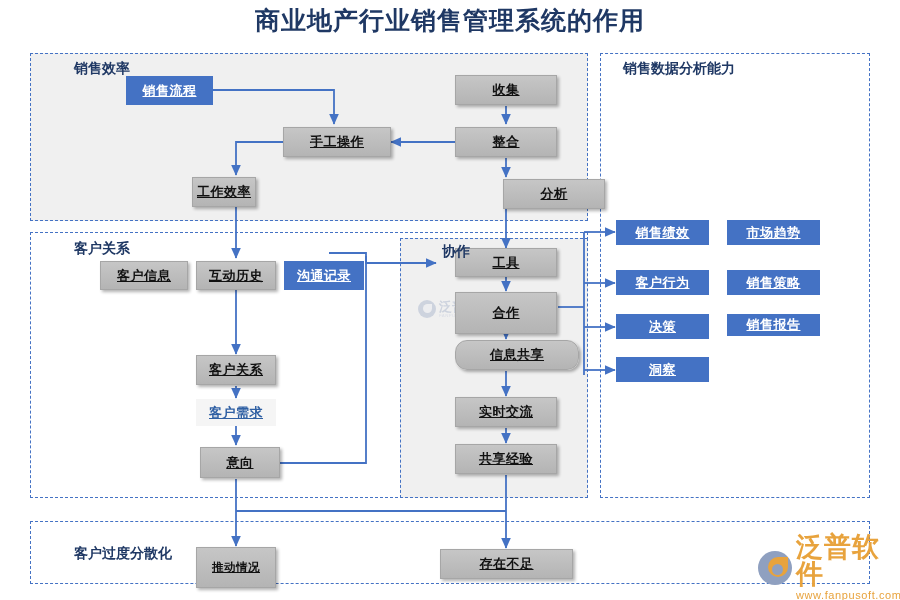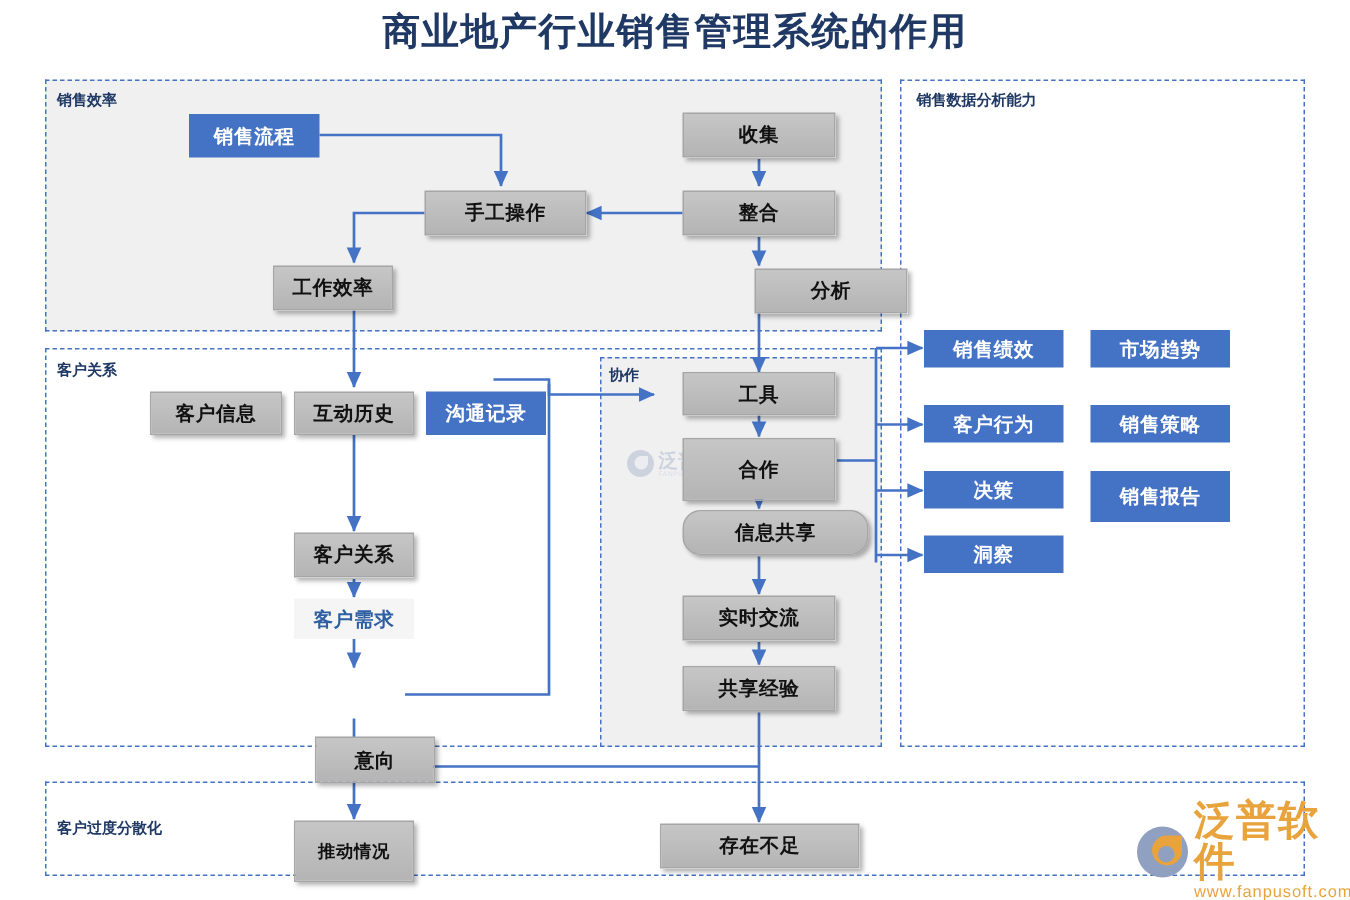--- a/index.html
+++ b/index.html
@@ -39,38 +39,40 @@
   
   .panel {
     position: absolute;
     border: 1.6px dashed #4472c4;
     z-index: 1;
   }
   .panel.shaded { background: #f0f0f0; }
   .panel.plain  { background: #ffffff; }
   .panel-title {
     position: absolute;
-    font-size: 10px;
+    font-size: 14px;
     font-weight: bold;
     color: #1f3864;
     white-space: nowrap;
     z-index: 5;
+    margin-left: 36px;
   }
 
   
   .node {
     position: absolute;
     display: flex;
     align-items: center;
     justify-content: center;
     font-size: 13px;
     font-weight: bold;
     white-space: nowrap;
     z-index: 4;
     letter-spacing: 0.5px;
+    text-decoration: underline;
   }
   .node.gray {
     background: linear-gradient(to bottom, #c6c6c6 0%, #bdbdbd 50%, #b4b4b4 100%);
     color: #111111;
     border: 1px solid #a6a6a6;
     box-shadow: 2px 2px 3px rgba(0,0,0,0.30);
   }
   .node.blue {
     background: #4472c4;
     color: #ffffff;
@@ -164,21 +166,21 @@
   <div class="panel shaded" style="left:30px; top:53px; width:558px; height:168px;"></div>
   <div class="panel-title" style="left:38px; top:60px;">销售效率</div>
 
   <div class="panel plain" style="left:30px; top:232px; width:558px; height:266px;"></div>
   <div class="panel-title" style="left:38px; top:240px;">客户关系</div>
 
   <div class="panel shaded" style="left:400px; top:238px; width:188px; height:260px;"></div>
   <div class="panel-title" style="left:406px; top:243px;">协作</div>
 
   <div class="panel plain" style="left:600px; top:53px; width:270px; height:445px;"></div>
-  <div class="panel-title" style="left:611px; top:60px;">销售数据分析能力</div>
+  <div class="panel-title" style="left:587px; top:60px;">销售数据分析能力</div>
 
   <div class="panel plain" style="left:30px; top:521px; width:840px; height:63px;"></div>
   <div class="panel-title" style="left:38px; top:545px;">客户过度分散化</div>
 
   <div class="watermark" style="left:418px; top:300px;">
     <div class="wm-mark"></div>
     <div class="wm-text">
       <span class="wm-cn">泛普软件</span>
       <span class="wm-en">FANPU SOFTWARE</span>
     </div>
@@ -238,44 +240,44 @@
       <path d="M236,479 L236,546" marker-end="url(#ah)"></path>
 
       <path d="M506,475 L506,548" marker-end="url(#ah)"></path>
 
       <path d="M236,511 L506,511"></path>
     </g>
   </svg>
 
   <div class="node blue" style="left:126px; top:76px; width:87px; height:29px;">销售流程</div>
   <div class="node gray" style="left:283px; top:127px; width:108px; height:30px;">手工操作</div>
-  <div class="node gray" style="left:182px; top:177px; width:80px; height:30px;">工作效率</div>
+  <div class="node gray" style="left:192px; top:177px; width:64px; height:30px;">工作效率</div>
   <div class="node gray" style="left:455px; top:75px; width:102px; height:30px;">收集</div>
   <div class="node gray" style="left:455px; top:127px; width:102px; height:30px;">整合</div>
   <div class="node gray" style="left:455px; top:179px; width:102px; height:30px;margin-left:48px;">分析</div>
 
   <div class="node gray" style="left:100px; top:261px; width:88px; height:29px;">客户信息</div>
   <div class="node gray" style="left:196px; top:261px; width:80px; height:29px;">互动历史</div>
   <div class="node blue" style="left:284px; top:261px; width:80px; height:29px;">沟通记录</div>
   <div class="node gray" style="left:196px; top:355px; width:80px; height:30px;">客户关系</div>
   <div class="node light" style="left:196px; top:399px; width:80px; height:27px;">客户需求</div>
-  <div class="node gray" style="left:210px; top:447px; width:80px; height:31px;margin-top:44px;">意向</div>
+  <div class="node gray" style="left:200px; top:447px; width:80px; height:31px;">意向</div>
 
   <div class="node gray" style="left:455px; top:248px; width:102px; height:29px;">工具</div>
   <div class="node gray" style="left:455px; top:292px; width:102px; height:42px;">合作</div>
   <div class="node gray" style="left:455px; top:340px; width:124px; height:30px;border-radius:12px;">信息共享</div>
   <div class="node gray" style="left:455px; top:397px; width:102px; height:30px;">实时交流</div>
   <div class="node gray" style="left:455px; top:444px; width:102px; height:30px;">共享经验</div>
 
   <div class="node blue" style="left:616px; top:220px; width:93px; height:25px;">销售绩效</div>
   <div class="node blue" style="left:616px; top:270px; width:93px; height:25px;">客户行为</div>
   <div class="node blue" style="left:727px; top:220px; width:93px; height:25px;">市场趋势</div>
   <div class="node blue" style="left:727px; top:270px; width:93px; height:25px;">销售策略</div>
   <div class="node blue" style="left:616px; top:314px; width:93px; height:25px;">决策</div>
-  <div class="node blue" style="left:727px; top:314px; width:93px; height:34px;">销售报告</div>
+  <div class="node blue" style="left:727px; top:314px; width:93px; height:22px;">销售报告</div>
   <div class="node blue" style="left:616px; top:357px; width:93px; height:25px;">洞察</div>
 
   <div class="node gray small" style="left:196px; top:547px; width:80px; height:41px;">推动情况</div>
   <div class="node gray" style="left:440px; top:549px; width:133px; height:30px;">存在不足</div>
 
   <div class="logo" style="left:758px; top:534px;">
     <div class="logo-mark"></div>
     <div class="logo-txt">
       <span class="logo-cn">泛普软件</span>
       <span class="logo-en">www.fanpusoft.com</span>

